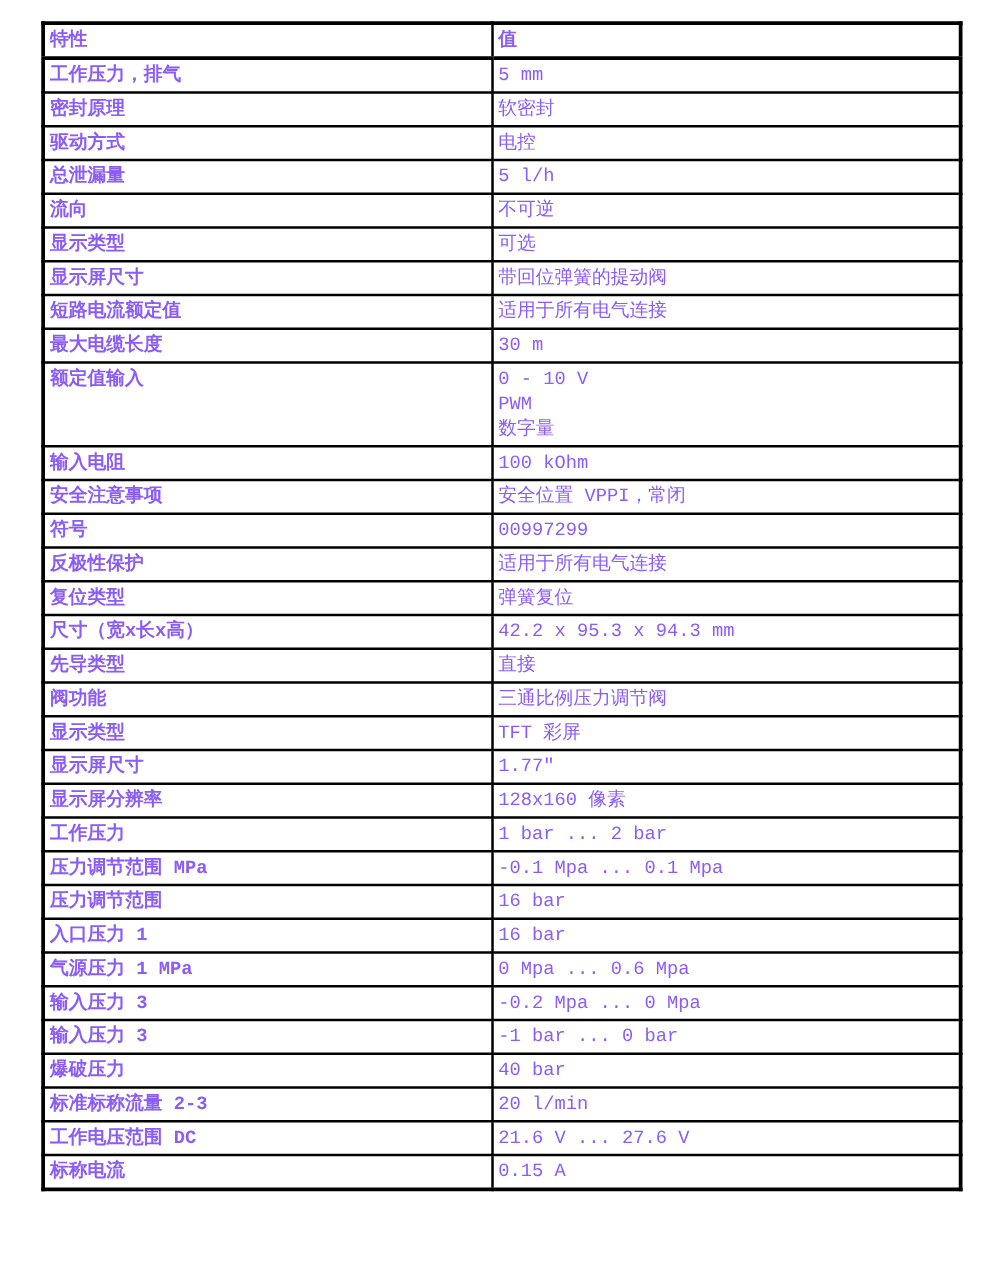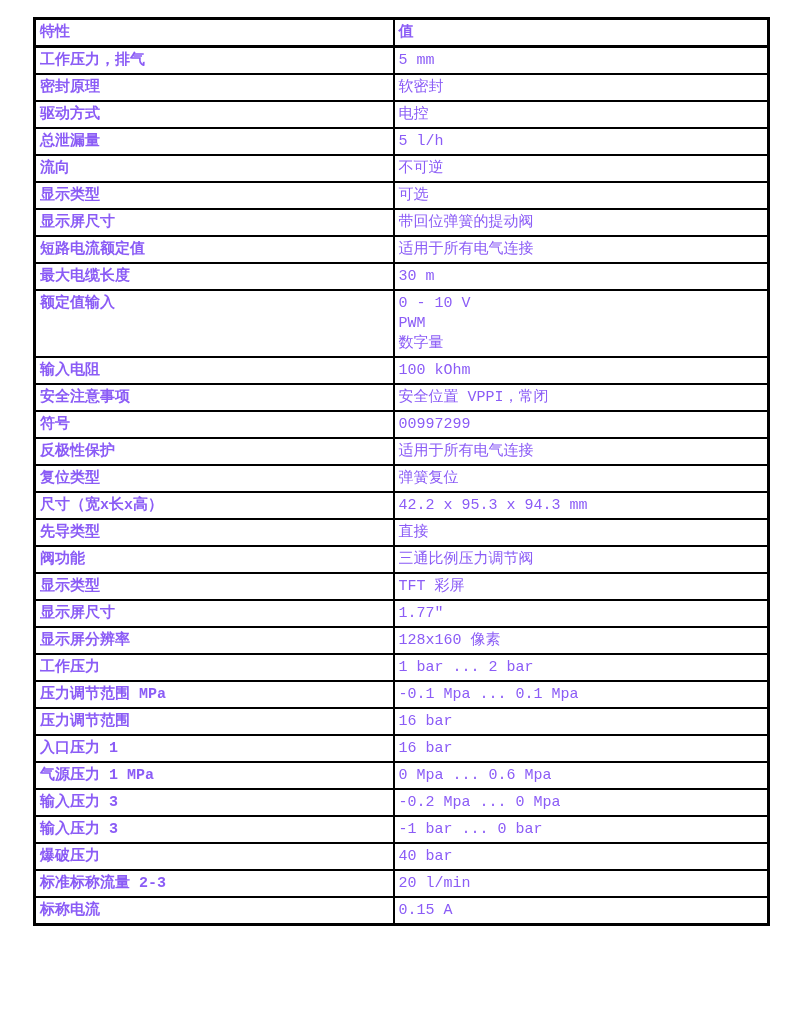--- a/index.html
+++ b/index.html
@@ -179,18 +179,22 @@
         </tr>
         <tr>
           <td class="prop">爆破压力</td>
           <td class="value">40 bar</td>
         </tr>
         <tr>
           <td class="prop">标准标称流量 2-3</td>
           <td class="value">20 l/min</td>
         </tr>
         <tr>
+          <td class="prop">工作电压范围 DC</td>
+          <td class="value">21.6 V ... 27.6 V</td>
+        </tr>
+        <tr>
           <td class="prop">标称电流</td>
           <td class="value">0.15 A</td>
         </tr>
       </tbody>
   </table>
 </div>
 
 </body></html>

